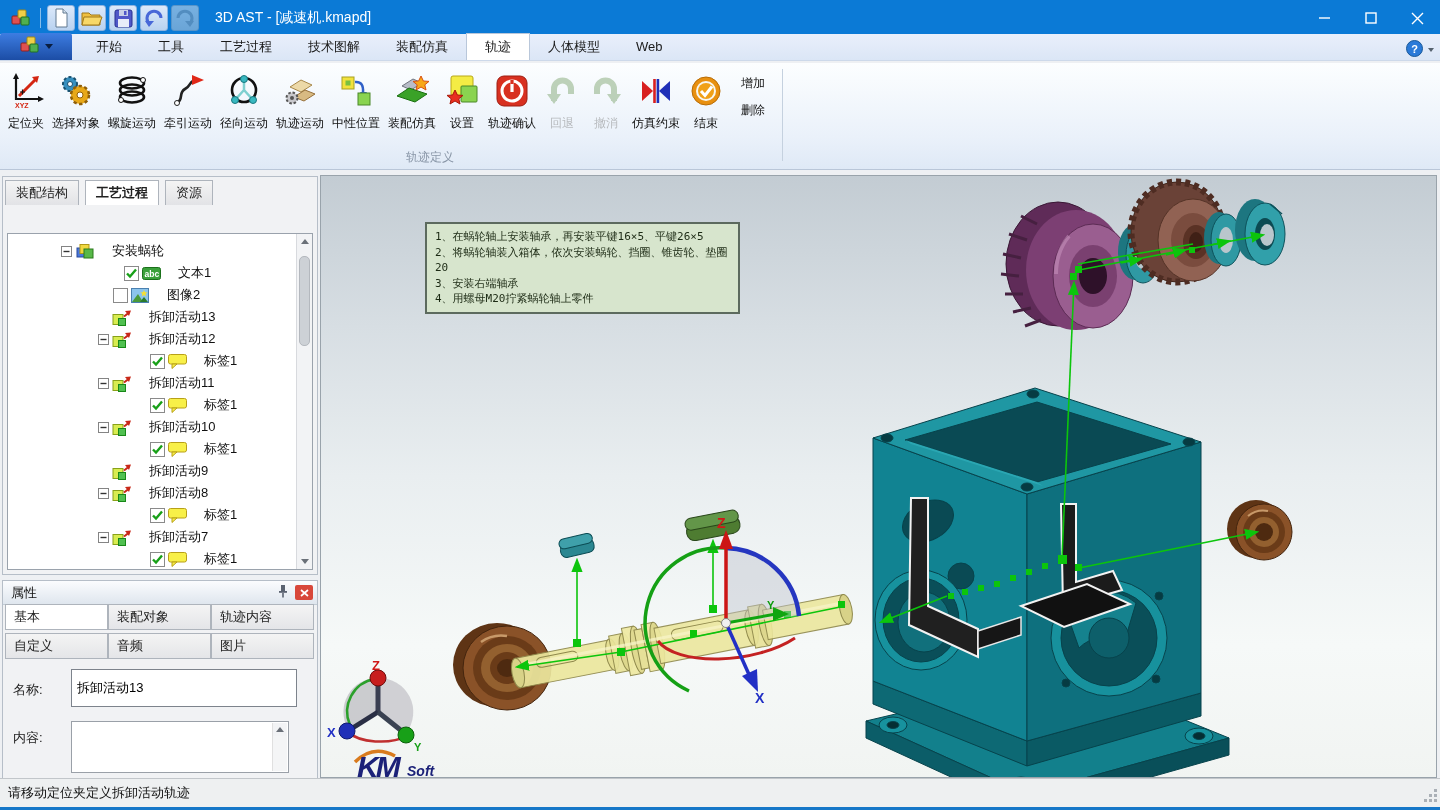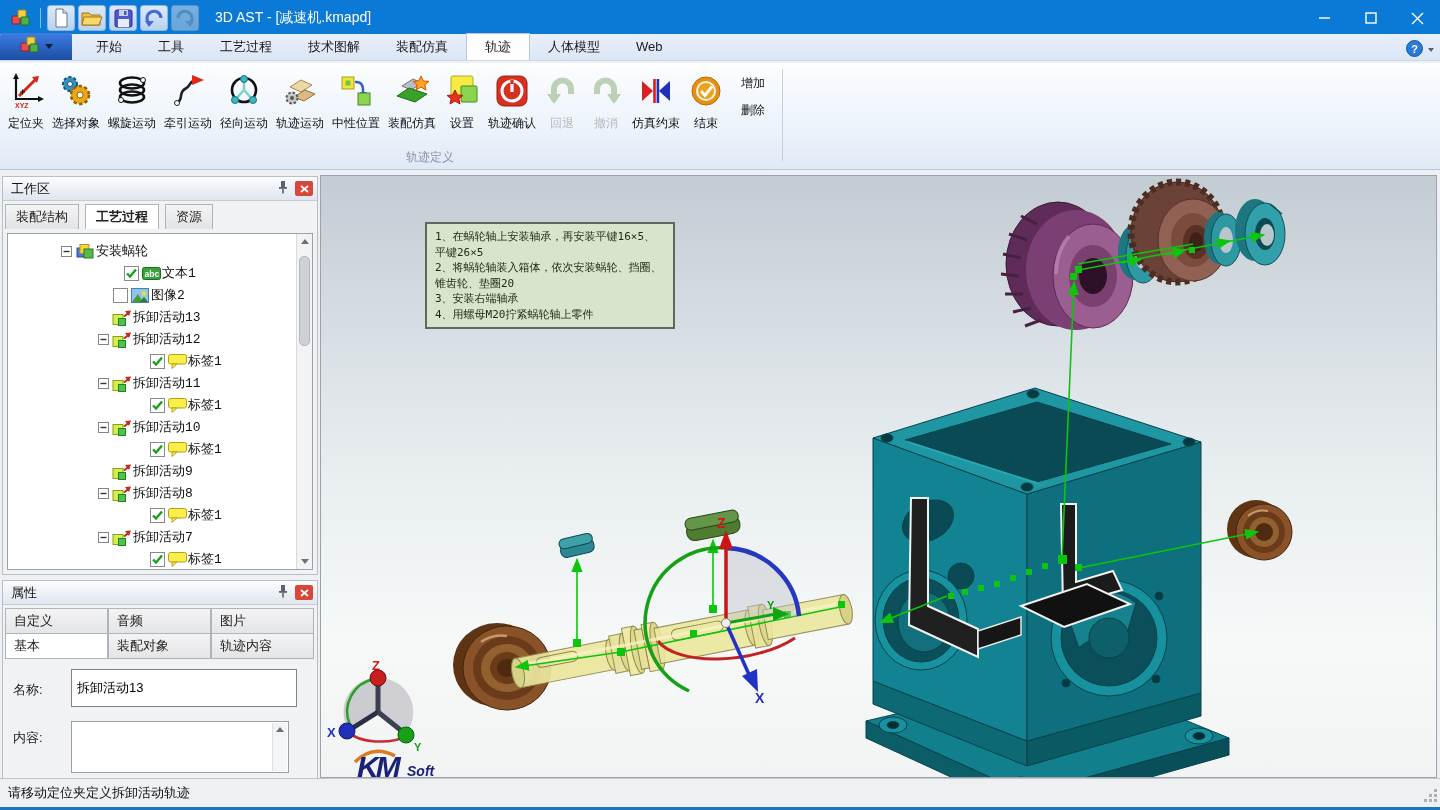--- a/index.html
+++ b/index.html
@@ -47,42 +47,42 @@
   #props-panel { top:580px; height:248px; }
   .panel-title { height:24px; background:linear-gradient(#fbfcfe,#dfe6ee); border-bottom:1px solid #c2ccd6; display:flex; align-items:center; padding:0 4px 0 8px; font-size:13px; }
   .panel-title .spacer { flex:1; }
   .pt-close { width:18px; height:15px; background:#d8473a; border-radius:2px; display:flex; align-items:center; justify-content:center; margin-left:6px; }
   .tabstrip { display:flex; padding:3px 2px 0 2px; gap:6px; }
   .ptab { padding:3px 10px; font-size:13px; background:linear-gradient(#f4f4f4,#e2e3e6); border:1px solid #aeb4bc; border-bottom:none; color:#222; white-space:nowrap; }
   .ptab.active { background:#fff; font-weight:bold; position:relative; z-index:2; }
   #tree-box { position:absolute; left:4px; right:4px; top:56px; bottom:4px; background:#fff; border:1px solid #9aa2ac; overflow:hidden; }
   .tree-row { height:22px; display:flex; align-items:center; font-size:13px; white-space:nowrap; }
   .tree-row .slot { display:inline-flex; align-items:center; justify-content:center; }
-  .tree-row .lbl { margin-left:0;font-family:Liberation Mono, monospace; }
+  .tree-row .lbl { margin-left:16px; }
   
   #tree-scroll { position:absolute; right:0; top:0; bottom:0; width:16px; background:#f2f3f5; border-left:1px solid #d8dade; }
   .sb-btn { position:absolute; left:0; width:15px; height:15px; display:flex; align-items:center; justify-content:center; background:#f2f3f5; }
   .tri-up { width:0; height:0; border-left:4px solid transparent; border-right:4px solid transparent; border-bottom:5px solid #6a7078; }
   .tri-dn { width:0; height:0; border-left:4px solid transparent; border-right:4px solid transparent; border-top:5px solid #6a7078; }
   #tree-thumb { position:absolute; left:2px; width:11px; top:22px; height:90px; background:#cdd1d6; border-radius:5px; border:1px solid #b4b8be; }
 
   
   .ptabs-row { display:flex; padding:0 2px; }
   .ptabs-row .ptab2 { width:103px; padding:3px 8px; font-size:13px; background:linear-gradient(#f4f4f4,#e4e5e8); border:1px solid #aeb4bc; color:#222; }
   .ptab2.active { background:#fff; z-index:2; position:relative; }
   #props-fields { position:relative; height:118px; overflow:hidden; }
   .field-label { position:absolute; left:10px; font-size:13px; color:#222; }
   #name-input { position:absolute; left:68px; top:10px; width:226px; height:38px; border:1px solid #7d838c; background:#fff; font-size:13px; padding:3px 5px; font-family:"Liberation Sans",sans-serif; vertical-align:top; }
   #content-box { position:absolute; left:68px; top:62px; width:218px; height:52px; border:1px solid #9aa0a8; background:#fff; }
   #content-box .mini-scroll { position:absolute; right:1px; top:1px; width:15px; bottom:1px; background:#f4f5f6; border-left:1px solid #e0e0e0; }
   #content-box .mini-scroll .sb-btn { height:13px; }
 
   
   #viewport { position:absolute; left:320px; top:175px; width:1117px; height:603px; border:1px solid #99a3ab; background:linear-gradient(180deg,#c3ccd3 0%,#d7dee3 25%,#e9eef0 50%,#f6f9f8 78%,#f1f4f2 100%); overflow:hidden; }
-  #annotation { position:absolute; left:104px; top:46px; width:250px; background:#d7e5cd; border:2px solid #5c6a5e; padding:5px 8px; font-family:"DejaVu Sans Mono",monospace; font-size:11px; line-height:15.5px; color:#1c2a14; }
+  #annotation { position:absolute; left:104px; top:46px; width:315px; background:#d7e5cd; border:2px solid #5c6a5e; padding:5px 8px; font-family:"DejaVu Sans Mono",monospace; font-size:11px; line-height:15.5px; color:#1c2a14; }
   #scene { position:absolute; left:0; top:0; }
 
   
   #statusbar { position:absolute; left:0; top:778px; width:1440px; height:29px; background:#eef0f1; border-top:1px solid #c2c6ca; display:flex; align-items:center; padding-left:8px; font-size:13px; }
   #bottom-accent { position:absolute; left:0; bottom:0; width:1440px; height:3px; background:#1677c8; }
   #resize-grip { position:absolute; right:3px; bottom:5px; width:14px; height:14px; }
   #resize-grip i { position:absolute; width:3px; height:3px; background:#aab0b6; }
 </style>
 </head>
 <body>
@@ -344,36 +344,20 @@
           <div class="stack-btn">增加</div>
           <div class="stack-btn">删除</div>
         </div>
       <div class="vsep"></div>
     </div>
     <div id="group-label">轨迹定义</div>
   </div>
 </div>
 
 <div id="workspace-panel" class="panel">
-  <div class="panel-title">
-    <span>工作区</span>
-    <span class="spacer"></span>
-    <span>
-      <svg width="12" height="14" viewBox="0 0 12 14">
-          <rect x="4" y="1" width="4" height="6" fill="#5a6270"></rect>
-          <rect x="2" y="7" width="8" height="1.8" fill="#5a6270"></rect>
-          <line x1="6" y1="9" x2="6" y2="13.5" stroke="#5a6270" stroke-width="1.6"></line>
-        </svg>
-    </span>
-    <span class="pt-close">
-      <svg width="9" height="8">
-          <path d="M1 1 L8 7 M8 1 L1 7" stroke="#fff" stroke-width="1.7"></path>
-        </svg>
-    </span>
-  </div>
   <div class="tabstrip" id="ws-tabs">
       <div class="ptab">装配结构</div>
       <div class="ptab active">工艺过程</div>
       <div class="ptab">资源</div>
     </div>
   <div id="tree-box">
     <div id="tree-rows" style="padding-top:6px;">
         <div class="tree-row" style="padding-left: 50px;">
           <span class="slot" style="width: 16px;">
             <svg width="11" height="11" viewBox="0 0 11 11">
@@ -635,29 +619,29 @@
           <rect x="2" y="7" width="8" height="1.8" fill="#5a6270"></rect>
           <line x1="6" y1="9" x2="6" y2="13.5" stroke="#5a6270" stroke-width="1.6"></line>
         </svg>
     </span>
     <span class="pt-close">
       <svg width="9" height="8">
           <path d="M1 1 L8 7 M8 1 L1 7" stroke="#fff" stroke-width="1.7"></path>
         </svg>
     </span>
   </div>
+  <div class="ptabs-row" id="props-tabs-row2" style="margin-top:-1px;">
+      <div class="ptab2 active">基本</div>
+      <div class="ptab2">装配对象</div>
+      <div class="ptab2">轨迹内容</div>
+    </div>
   <div class="ptabs-row" id="props-tabs-row1" style="margin-top:3px;">
       <div class="ptab2">自定义</div>
       <div class="ptab2">音频</div>
       <div class="ptab2">图片</div>
-    </div>
-  <div class="ptabs-row" id="props-tabs-row2" style="margin-top:-1px;">
-      <div class="ptab2 active">基本</div>
-      <div class="ptab2">装配对象</div>
-      <div class="ptab2">轨迹内容</div>
     </div>
   <div id="props-fields">
     <span class="field-label" style="top:22px;">名称:</span>
     <input id="name-input" value="拆卸活动13" style="">
     <span class="field-label" style="top:70px;">内容:</span>
     <div id="content-box">
       <div class="mini-scroll">
         <div class="sb-btn" style="top:0;width:13px;">
             <span class="tri-up"></span>
           </div>

